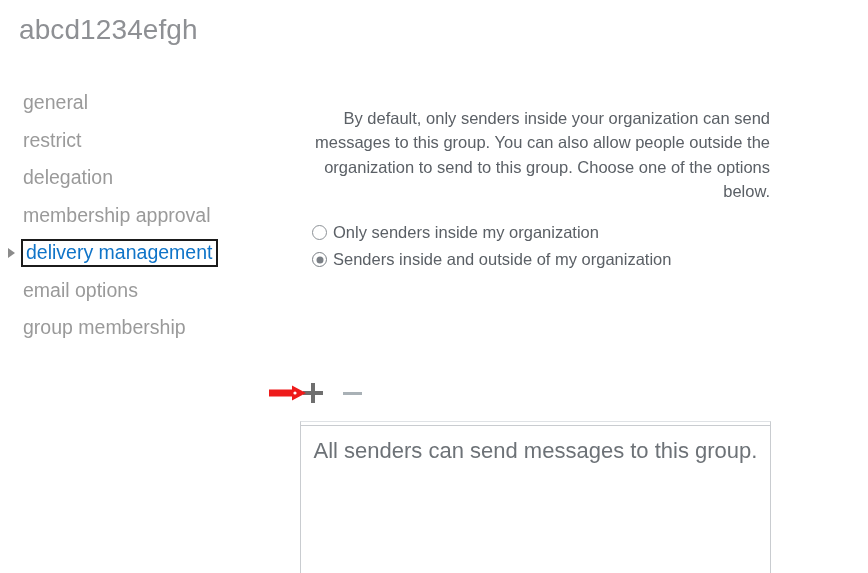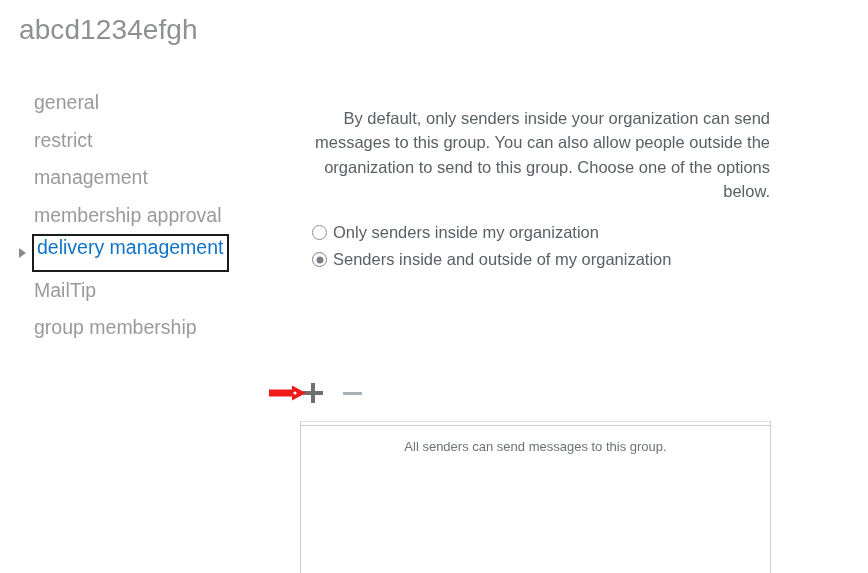--- a/index.html
+++ b/index.html
@@ -24,21 +24,21 @@
     font-size: 28px;
     font-weight: 300;
     color: #8e9094;
     letter-spacing: 0.1px;
     white-space: nowrap;
   }
 
   
   #sidebar {
     position: absolute;
-    left: 15px;
+    left: 4px;
     top: 84px;
     width: 280px;
   }
   .nav-item {
     position: relative;
     height: 37.5px;
     display: flex;
     align-items: center;
     padding-left: 19px;
     box-sizing: border-box;
@@ -49,21 +49,21 @@
     color: #9a9a9a;
     white-space: nowrap;
     line-height: 1;
   }
   .nav-item.selected {
     padding-left: 0;
   }
   .nav-item.selected .nav-box {
     margin-left: 17px;
     border: 2px solid #1b1b1b;
-    padding: 2px 4px 13px 3px;
+    padding: 2px 4px 2px 3px;
     display: inline-flex;
     align-items: center;
     box-sizing: border-box;
   }
   .nav-item.selected .nav-label {
     color: #0f74c8;
   }
   .nav-marker {
     position: absolute;
     left: 4px;
@@ -205,60 +205,60 @@
     top: 3px;
     height: 1px;
     background: #c9ccd0;
   }
   #listbox-empty-message {
     position: absolute;
     left: 0;
     right: 0;
     top: 18px;
     text-align: center;
-    font-size: 13px;
+    font-size: 22px;
     color: #6d7277;
     line-height: 1;
   }
 </style>
 </head>
 <body>
 
 <div id="page-title">abcd1234efgh</div>
 
 <nav id="sidebar">
 
   <div class="nav-item">
     <span class="nav-label">general</span>
   </div>
 
   <div class="nav-item">
     <span class="nav-label">restrict</span>
   </div>
 
   <div class="nav-item">
-    <span class="nav-label">management</span>
+    <span class="nav-label">delegation</span>
   </div>
 
   <div class="nav-item">
     <span class="nav-label">membership approval</span>
   </div>
 
   <div class="nav-item selected">
     <span class="nav-marker"></span>
     <span class="nav-box">
       <span class="nav-label">delivery management</span>
     </span>
   </div>
 
 
-
-  <div class="nav-item">
-    <span class="nav-label">MailTip</span>
-  </div>
+  <div class="nav-item">
+    <span class="nav-label">email options</span>
+  </div>
+
 
   <div class="nav-item">
     <span class="nav-label">group membership</span>
   </div>
 
 </nav>
 
 <main id="main">
 
   <p class="body-text" id="intro-text">By default, only senders inside your organization can send messages to this group. You can also allow people outside the organization to send to this group. Choose one of the options below.</p>

